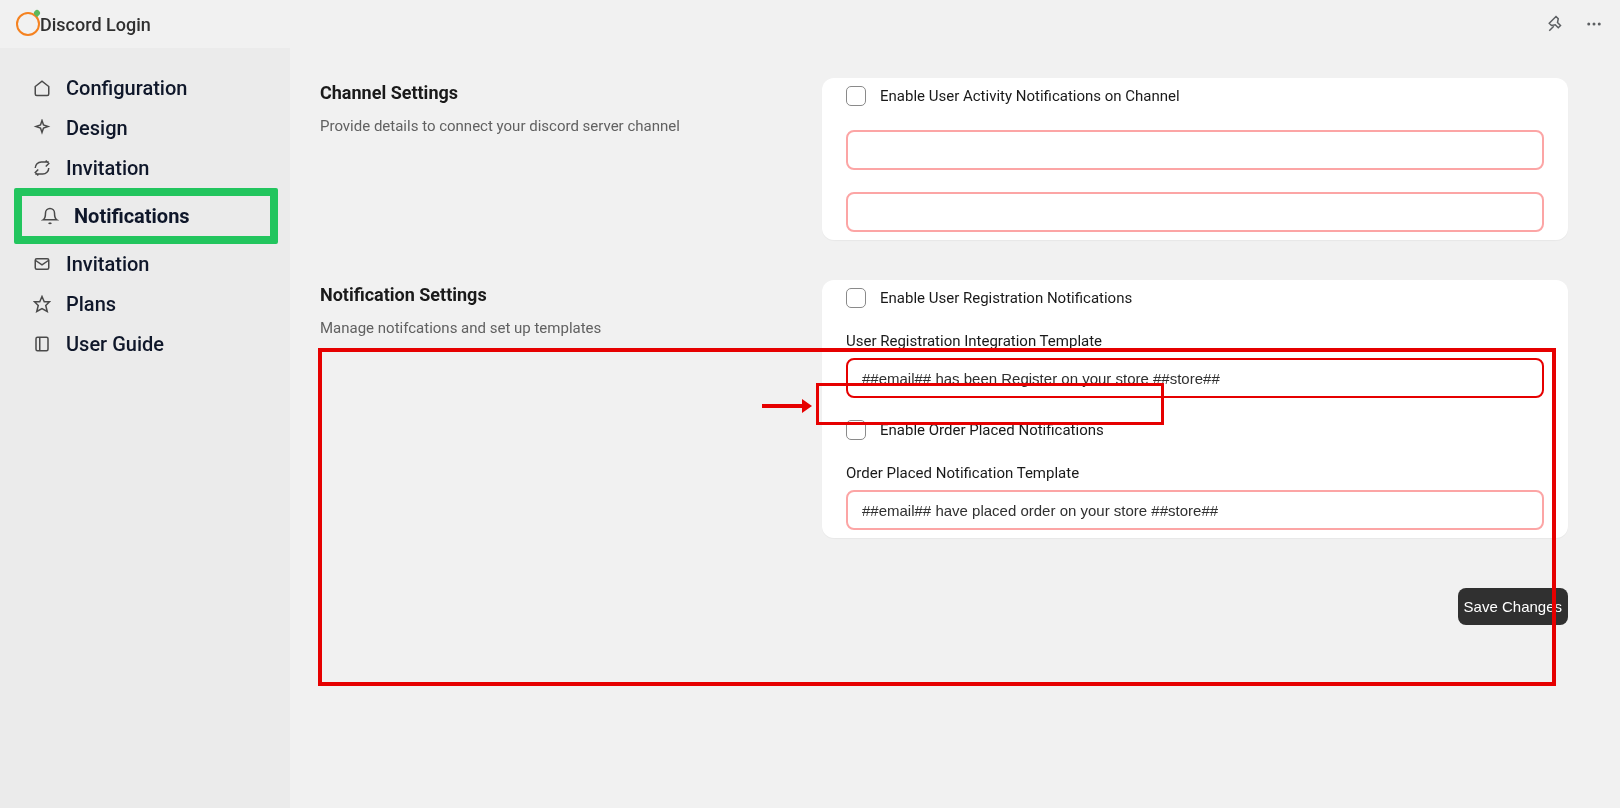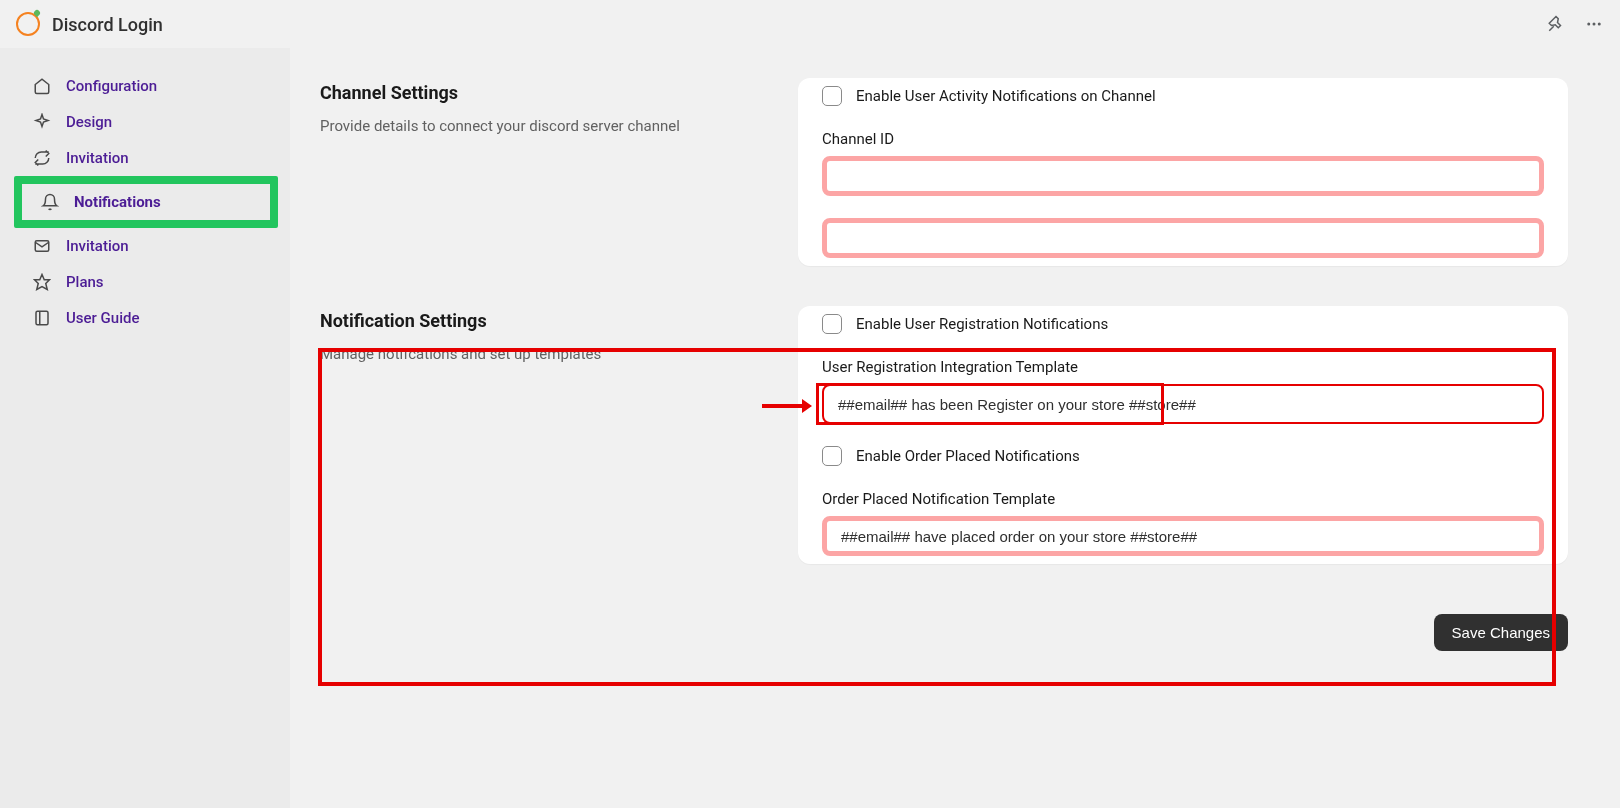--- a/index.html
+++ b/index.html
@@ -15,21 +15,21 @@
     display: flex;
     align-items: center;
     justify-content: space-between;
     height: 48px;
     padding: 0 16px;
     background: #f1f1f1;
   }
   .topbar-left {
     display: flex;
     align-items: center;
-    gap: 12px;
+    gap: 0;
   }
   .logo {
     width: 24px;
     height: 24px;
     border: 2.5px solid #f58220;
     border-radius: 50%;
     position: relative;
   }
   .logo::after {
     content: "";
@@ -68,23 +68,23 @@
   .sidebar {
     width: 290px;
     background: #ebebeb;
     padding: 20px 12px 20px 24px;
   }
   .nav-item {
     display: flex;
     align-items: center;
     gap: 14px;
     padding: 8px 8px;
-    font-size: 15px;
+    font-size: 20px;
     font-weight: 500;
-    color: #4c1d95;
+    color: #0f172a;
     cursor: pointer;
     border-radius: 6px;
   }
   .nav-item.active {
     font-weight: 700;
   }
   .nav-icon {
     width: 20px;
     height: 20px;
     display: flex;
@@ -99,21 +99,21 @@
     padding-left: 10px;
   }
   .main {
     flex: 1;
     padding: 0 52px 20px 30px;
     overflow-y: auto;
     position: relative;
   }
   .section {
     display: flex;
-    gap: 8px;
+    gap: 32px;
     padding: 30px 0 10px 0;
     justify-content: flex-end;
   }
   .section-left {
     width: 470px;
     padding-top: 4px;
   }
   .section-title {
     font-size: 18px;
     font-weight: 700;
@@ -152,21 +152,21 @@
   }
   .field-label {
     font-size: 15px;
     color: #1a1a1a;
     margin-bottom: 8px;
     display: block;
   }
   .text-input {
     width: 100%;
     height: 40px;
-    border: 5px solid #fca5a5;
+    border: 2px solid #fca5a5;
     border-radius: 8px;
     padding: 0 14px;
     font-size: 15px;
     color: #303030;
     background: #fff;
     margin-bottom: 22px;
   }
   .text-input:last-child { margin-bottom: 0; }
   .annotation-box-section {
     border: 4px solid #e60000;
@@ -189,21 +189,21 @@
   .footer {
     display: flex;
     justify-content: flex-end;
     padding: 40px 0 0 0;
   }
   .save-btn {
     background: #303030;
     color: #fff;
     border: none;
     border-radius: 8px;
-    padding: 10px 18px;
+    padding: 10px 6px;
     font-size: 15px;
     font-weight: 500;
     cursor: pointer;
   }
   svg { display: block; }
 </style>
 </head>
 <body>
 
 <div class="topbar">
@@ -297,21 +297,20 @@
       <div class="section">
         <div class="section-left">
           <div class="section-title">Channel Settings</div>
           <div class="section-desc">Provide details to connect your discord server channel</div>
         </div>
         <div class="card">
           <div class="checkbox-row">
             <div class="checkbox"></div>
             <span class="checkbox-label">Enable User Activity Notifications on Channel</span>
           </div>
-          <label class="field-label">Channel ID</label>
           <input class="text-input" value="" style="">
           <input class="text-input" style="margin-bottom: 0px;" value="">
         </div>
       </div>
 
       <div class="section">
         <div class="section-left">
           <div class="section-title">Notification Settings</div>
           <div class="section-desc">Manage notifcations and set up templates</div>
         </div>

